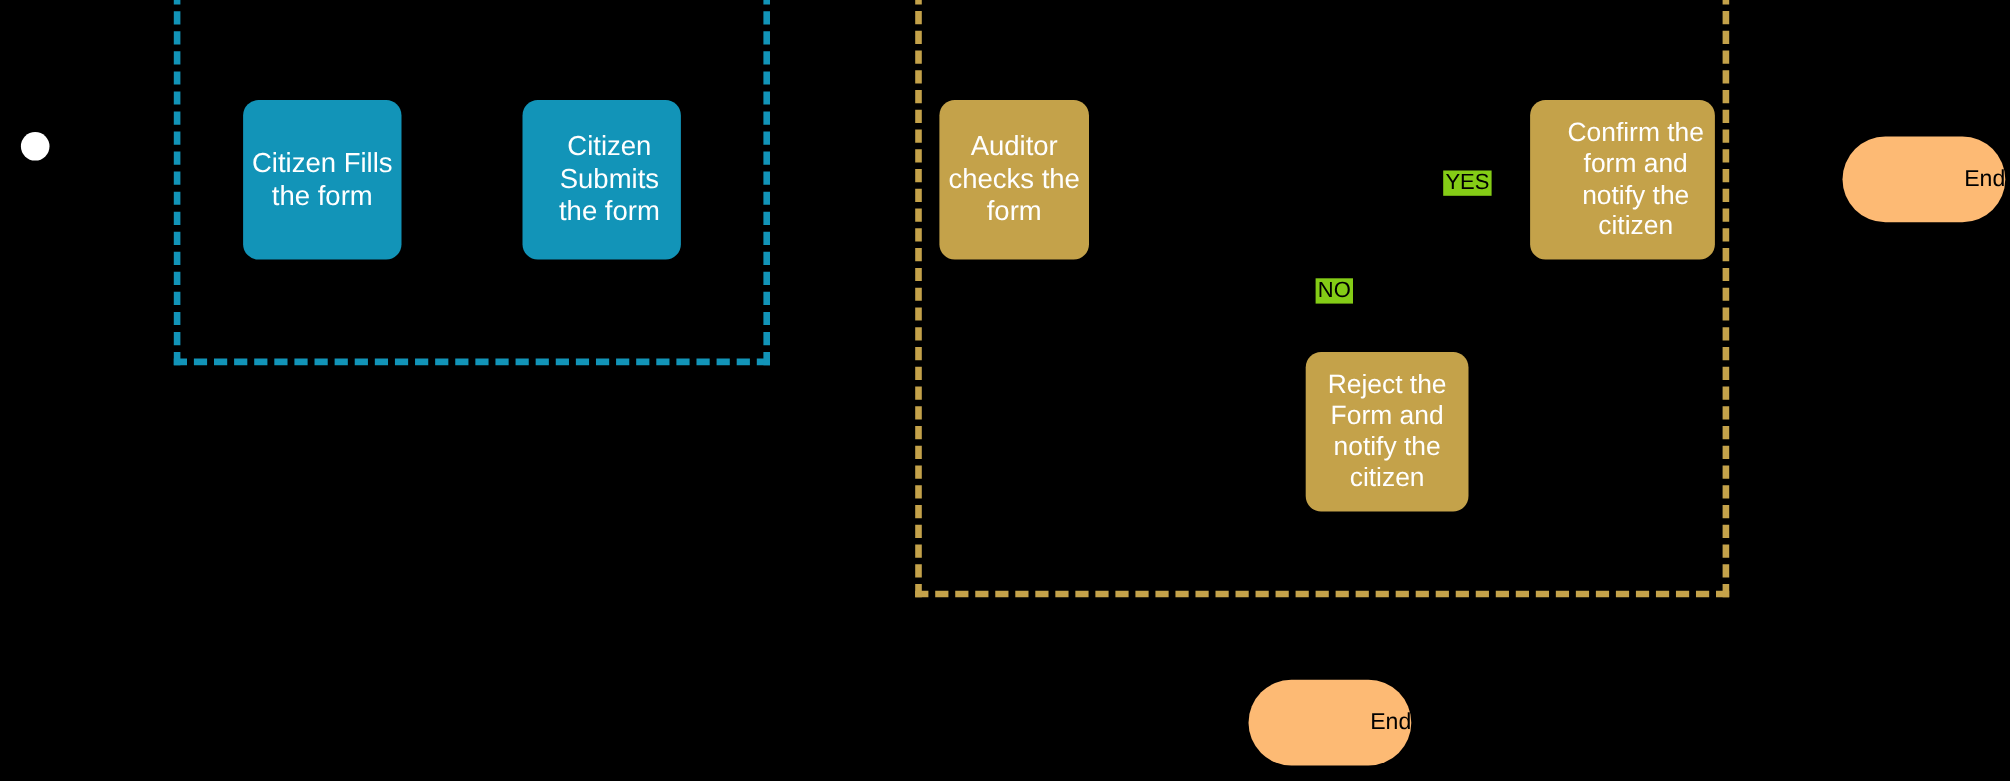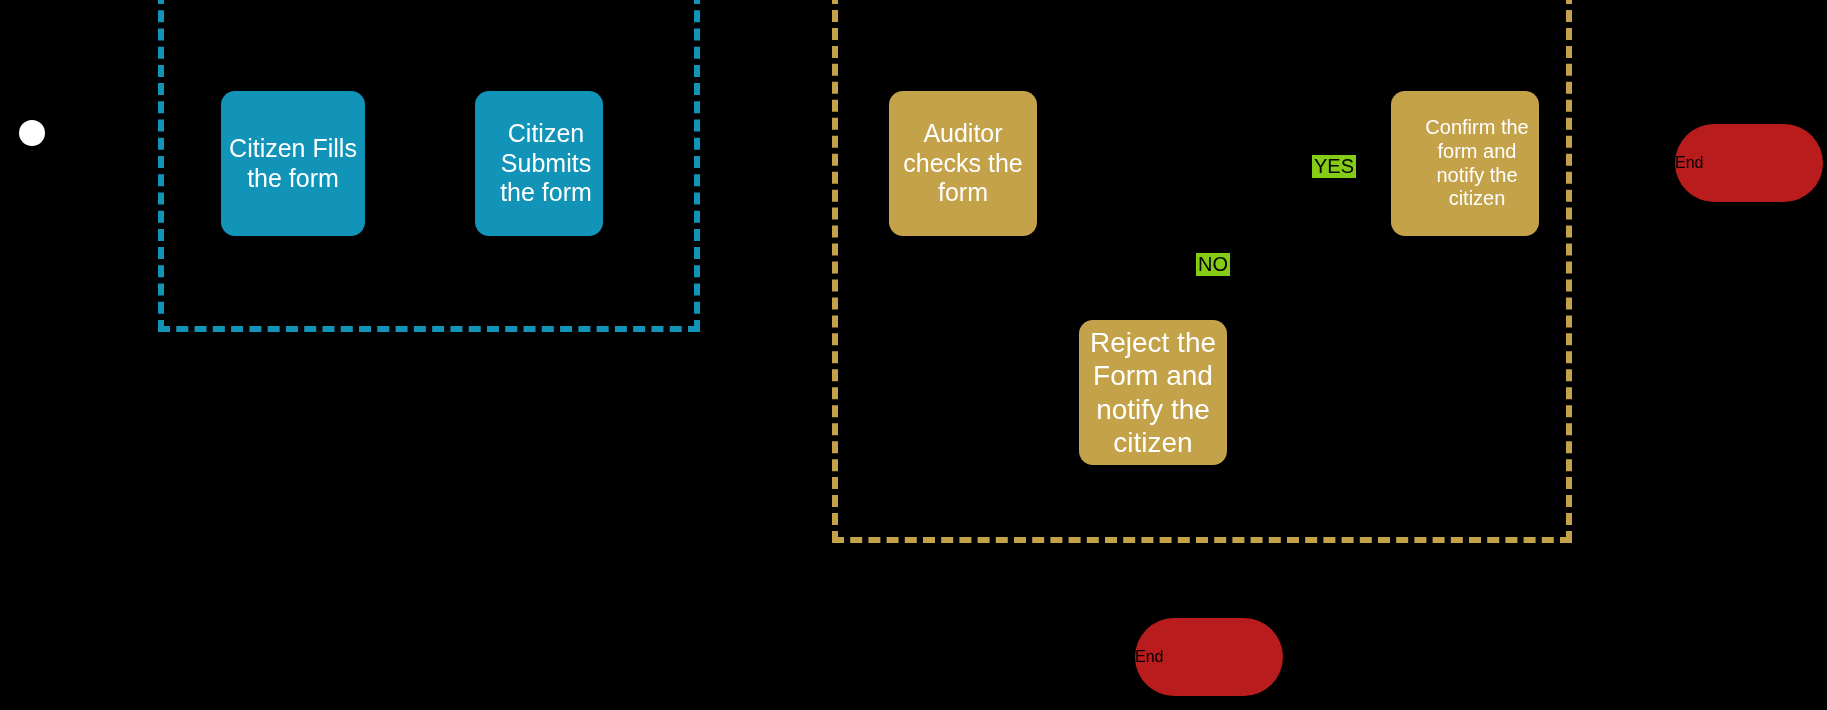--- a/index.html
+++ b/index.html
@@ -61,26 +61,26 @@
     color: #FFFFFF;
     font-size: 25px;
     line-height: 1.18;
     border-radius: 14px;
     padding: 4px 8px;
   }
   .task-blue { background: #1294B8; }
   .task-gold { background: #C4A24A; }
 
   .task-fill     { left: 221px;  top: 91px;  width: 144px; height: 145px; }
-  .task-submit   { left: 475px;  top: 91px;  width: 128px; height: 145px; padding-left: 22px; }
-  .task-audit    { left: 889px;  top: 91px;  width: 148px; height: 145px; justify-content: flex-end; }
-  .task-confirm  { left: 1391px; top: 91px;  width: 148px; height: 145px;
-                   font-size: 20px; padding-left: 32px; }
-  .task-reject   { left: 1079px; top: 320px; width: 148px; height: 145px;
-                   font-size: 28px; }
+  .task-submit   { left: 475px;  top: 91px;  width: 144px; height: 145px; padding-left: 22px; }
+  .task-audit    { left: 854px;  top: 91px;  width: 136px; height: 145px; justify-content: flex-end; }
+  .task-confirm  { left: 1391px; top: 91px;  width: 168px; height: 145px;
+                   font-size: 24px; padding-left: 32px; }
+  .task-reject   { left: 1187px; top: 320px; width: 148px; height: 145px;
+                   font-size: 24px; }
 
   
   .decision {
     position: absolute;
     left: 1152px;
     top: 94px;
     width: 114px;
     height: 142px;
   }
   .decision .shape {
@@ -111,24 +111,24 @@
     white-space: nowrap;
   }
   .edge-yes { left: 1312px; top: 155px; }
   .edge-no  { left: 1196px; top: 253px; }
 
   
   .end-node {
     position: absolute;
     display: flex;
     align-items: center;
-    justify-content: flex-start;
-    background: #b91c1c;
+    justify-content: flex-end;
+    background: #fdba74;
     color: #000000;
-    font-size: 16px;
+    font-size: 21px;
     border-radius: 999px;
   }
   .end-right  { left: 1675px; top: 124px; width: 148px; height: 78px; }
   .end-bottom { left: 1135px; top: 618px; width: 148px; height: 78px; }
 </style>
 </head>
 <body>
 
 <div id="canvas">
 

